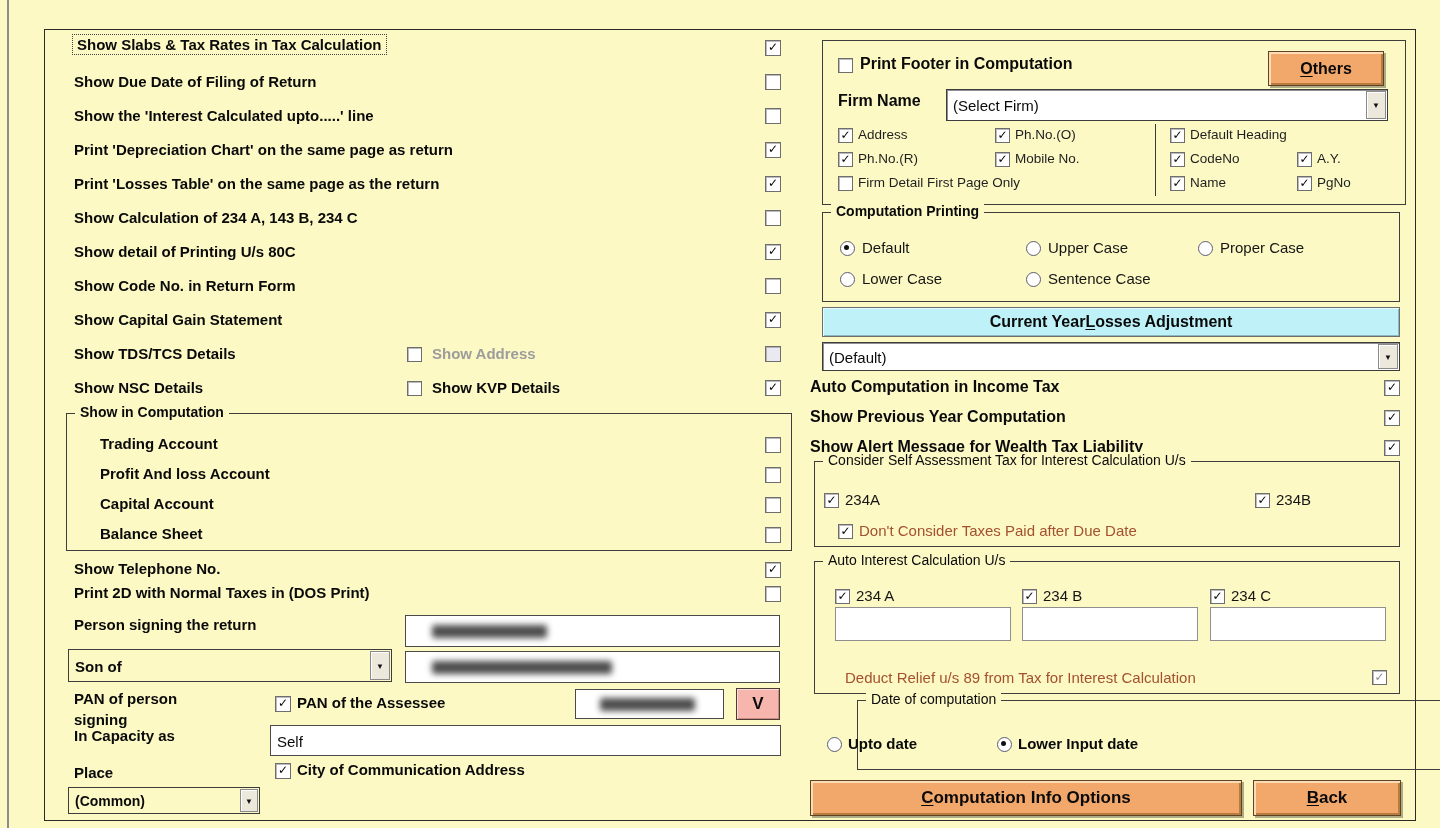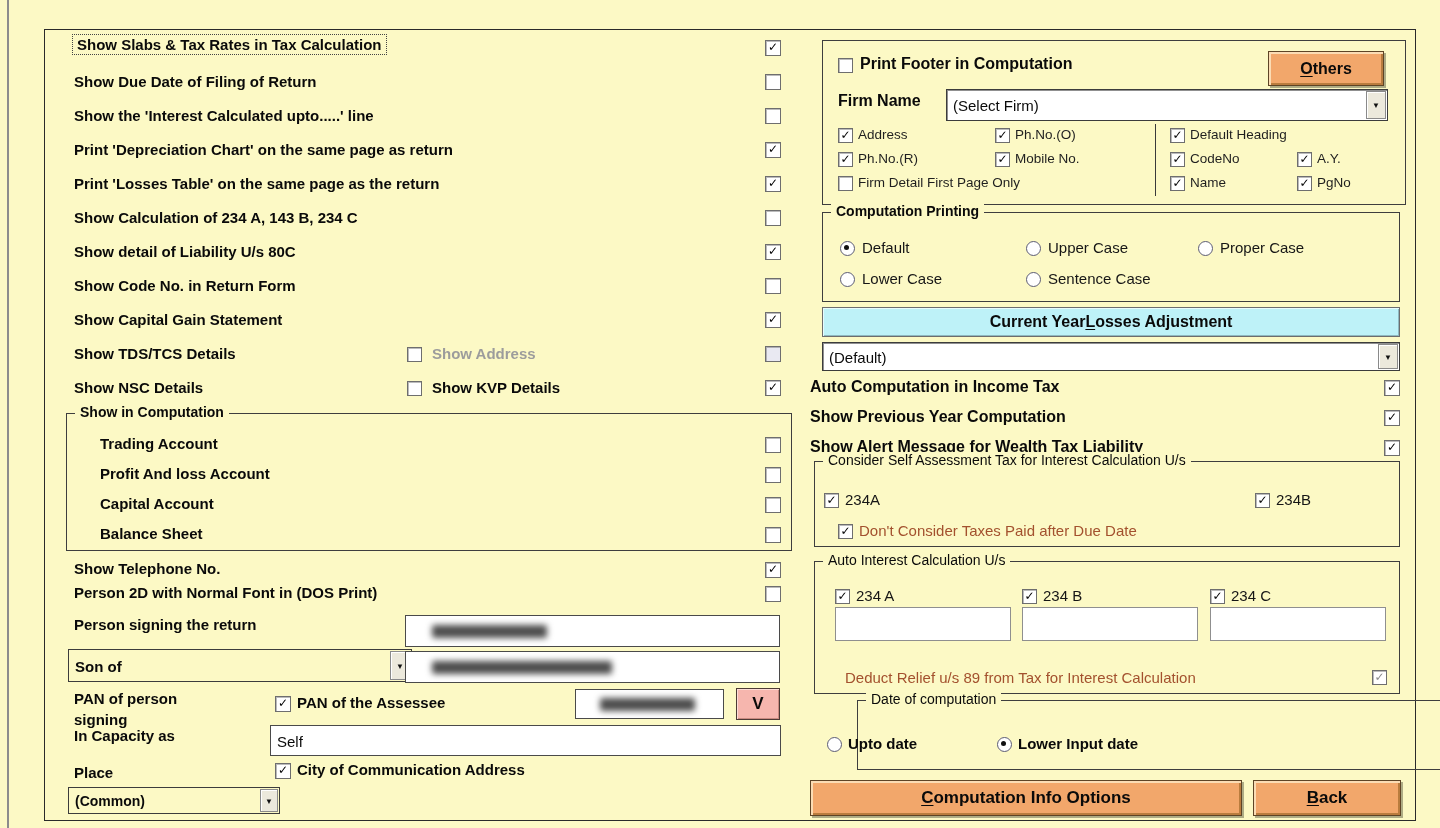--- a/index.html
+++ b/index.html
@@ -28,21 +28,21 @@
   .radio.on::after{content:"";position:absolute;left:3px;top:3px;width:5px;height:5px;border-radius:50%;background:#111;}
   
   .grp{position:absolute;border:1px solid #3e3e3e;}
   .legend{position:absolute;top:-10px;left:8px;background:#fcf9c5;padding:0 5px;font-size:14px;white-space:nowrap;}
   .legend.b{font-weight:bold;}
   
   .field{position:absolute;background:#fff;border:1px solid #4a4a4a;}
   .field .txt{position:absolute;left:6px;top:50%;transform:translateY(-50%);font-size:15px;white-space:nowrap;}
   .combo{position:absolute;border:1px solid #3c3c3c;}
   .combo.white{background:#fff;box-shadow:inset 1px 1px 0 #909090;}
-  .combo.yellow{background:#fcf9c5;padding-left:20px;}
+  .combo.yellow{background:#fcf9c5;}
   .combo .txt{position:absolute;left:6px;top:50%;transform:translateY(-50%);font-size:15px;white-space:nowrap;}
   .combo .txt.b{font-weight:bold;}
   .combo .arrow{position:absolute;right:1px;top:1px;bottom:1px;width:18px;background:#ece9dc;
       border:1px solid #8a8a8a;box-shadow:inset 1px 1px 0 #fff;}
   .combo .arrow::after{content:"▼";position:absolute;left:50%;top:50%;transform:translate(-50%,-50%);
       font-size:8px;color:#111;}
   
   .btn{position:absolute;display:flex;align-items:center;justify-content:center;font-weight:bold;
       cursor:default;white-space:nowrap;}
   .btn.orange{background:#f2a76b;border:1px solid #5e4426;
@@ -73,21 +73,21 @@
 
   <span class="bl" style="left:74px;top:141px;">Print 'Depreciation Chart' on the same page as return</span>
   <span class="cb on" style="left:765px;top:142px;"></span>
 
   <span class="bl" style="left:74px;top:175px;">Print 'Losses Table' on the same page as the return</span>
   <span class="cb on" style="left:765px;top:176px;"></span>
 
   <span class="bl" style="left:74px;top:209px;">Show Calculation of 234 A, 143 B, 234 C</span>
   <span class="cb" style="left:765px;top:210px;"></span>
 
-  <span class="bl" style="left:74px;top:243px;">Show detail of Liability U/s 80C</span>
+  <span class="bl" style="left:74px;top:243px;">Show detail of Printing U/s 80C</span>
   <span class="cb on" style="left:765px;top:244px;"></span>
 
   <span class="bl" style="left:74px;top:277px;">Show Code No. in Return Form</span>
   <span class="cb" style="left:765px;top:278px;"></span>
 
   <span class="bl" style="left:74px;top:311px;">Show Capital Gain Statement</span>
   <span class="cb on" style="left:765px;top:312px;"></span>
 
   <span class="bl" style="left:74px;top:345px;">Show TDS/TCS Details</span>
   <span class="cb" style="left:407px;top:347px;width:13px;height:13px;"></span>
@@ -106,21 +106,21 @@
   <span class="cb" style="left:765px;top:437px;"></span>
   <span class="bl" style="left:100px;top:465px;">Profit And loss Account</span>
   <span class="cb" style="left:765px;top:467px;"></span>
   <span class="bl" style="left:100px;top:495px;">Capital Account</span>
   <span class="cb" style="left:765px;top:497px;"></span>
   <span class="bl" style="left:100px;top:525px;">Balance Sheet</span>
   <span class="cb" style="left:765px;top:527px;"></span>
 
   <span class="bl" style="left:74px;top:560px;">Show Telephone No.</span>
   <span class="cb on" style="left:765px;top:562px;"></span>
-  <span class="bl" style="left:74px;top:584px;">Person 2D with Normal Font in (DOS Print)</span>
+  <span class="bl" style="left:74px;top:584px;">Print 2D with Normal Taxes in (DOS Print)</span>
   <span class="cb" style="left:765px;top:586px;"></span>
 
   <span class="bl" style="left:74px;top:616px;">Person signing the return</span>
   <div class="field" style="left:405px;top:615px;width:373px;height:30px;">
     <span class="redact" style="left:26px;top:9px;width:115px;"></span>
   </div>
 
   <div class="combo yellow" style="left:68px;top:649px;width:322px;height:31px;">
     <span class="txt b">Son of</span>
     <span class="arrow"></span>

